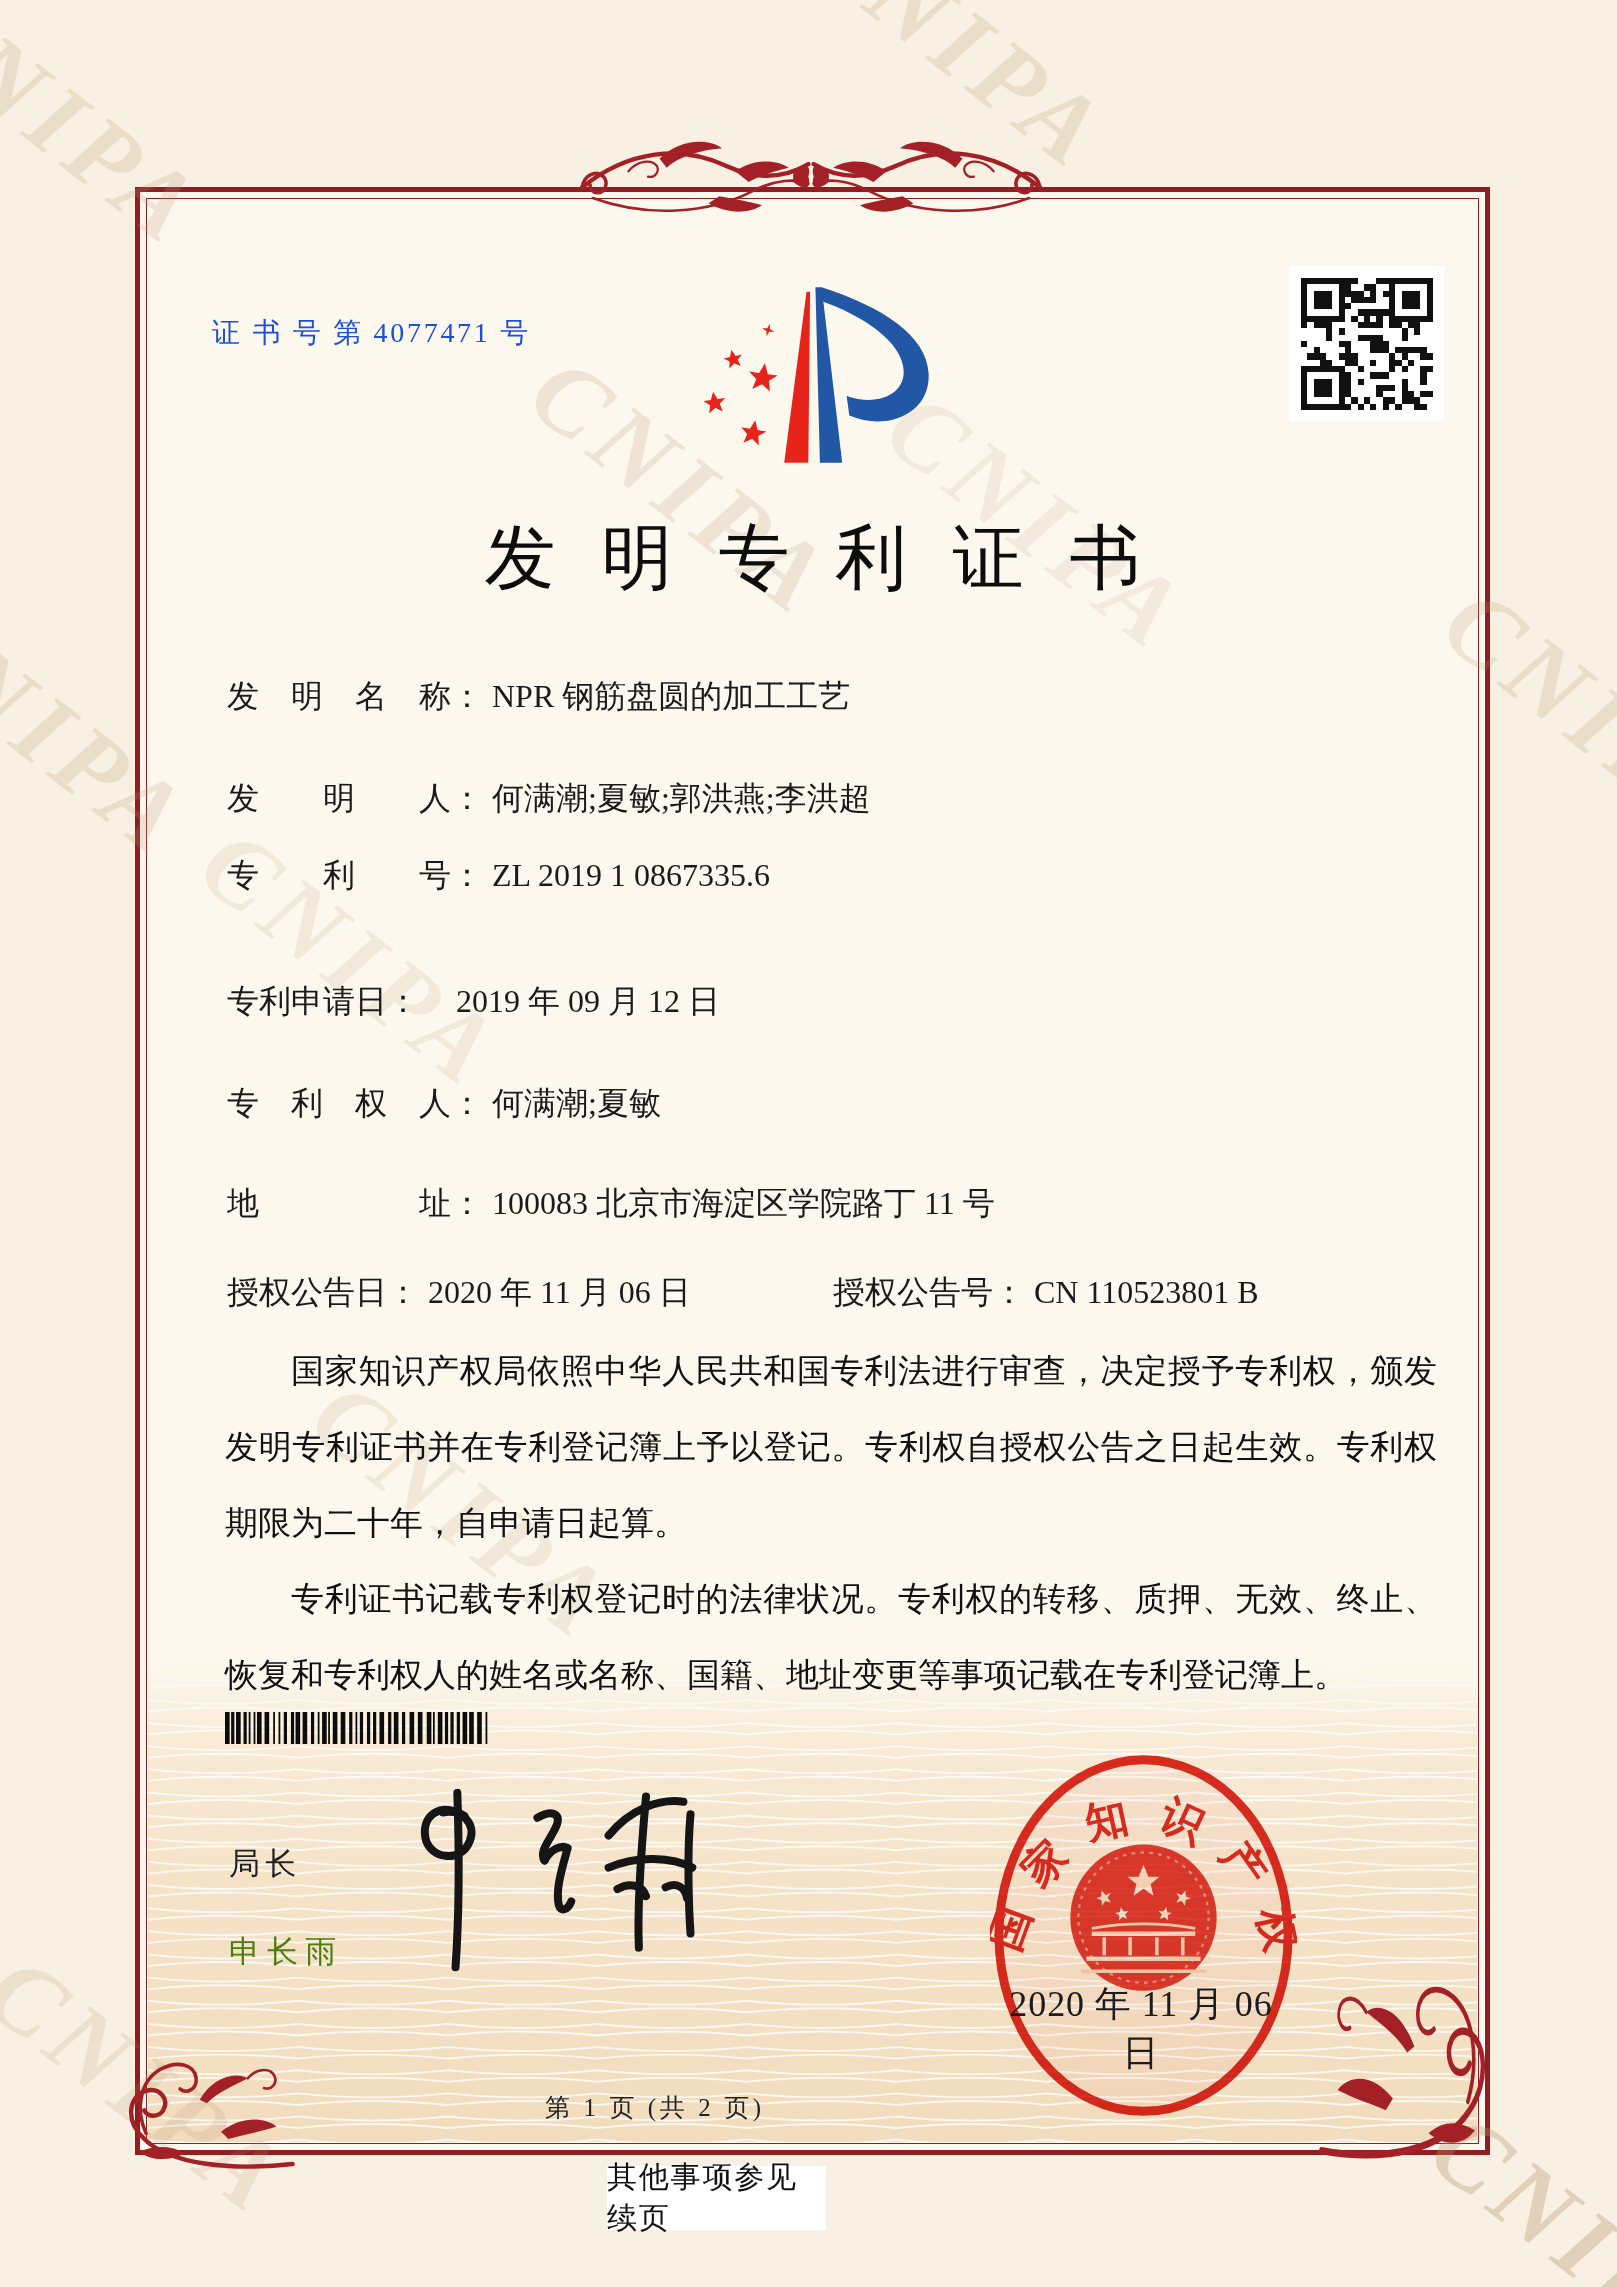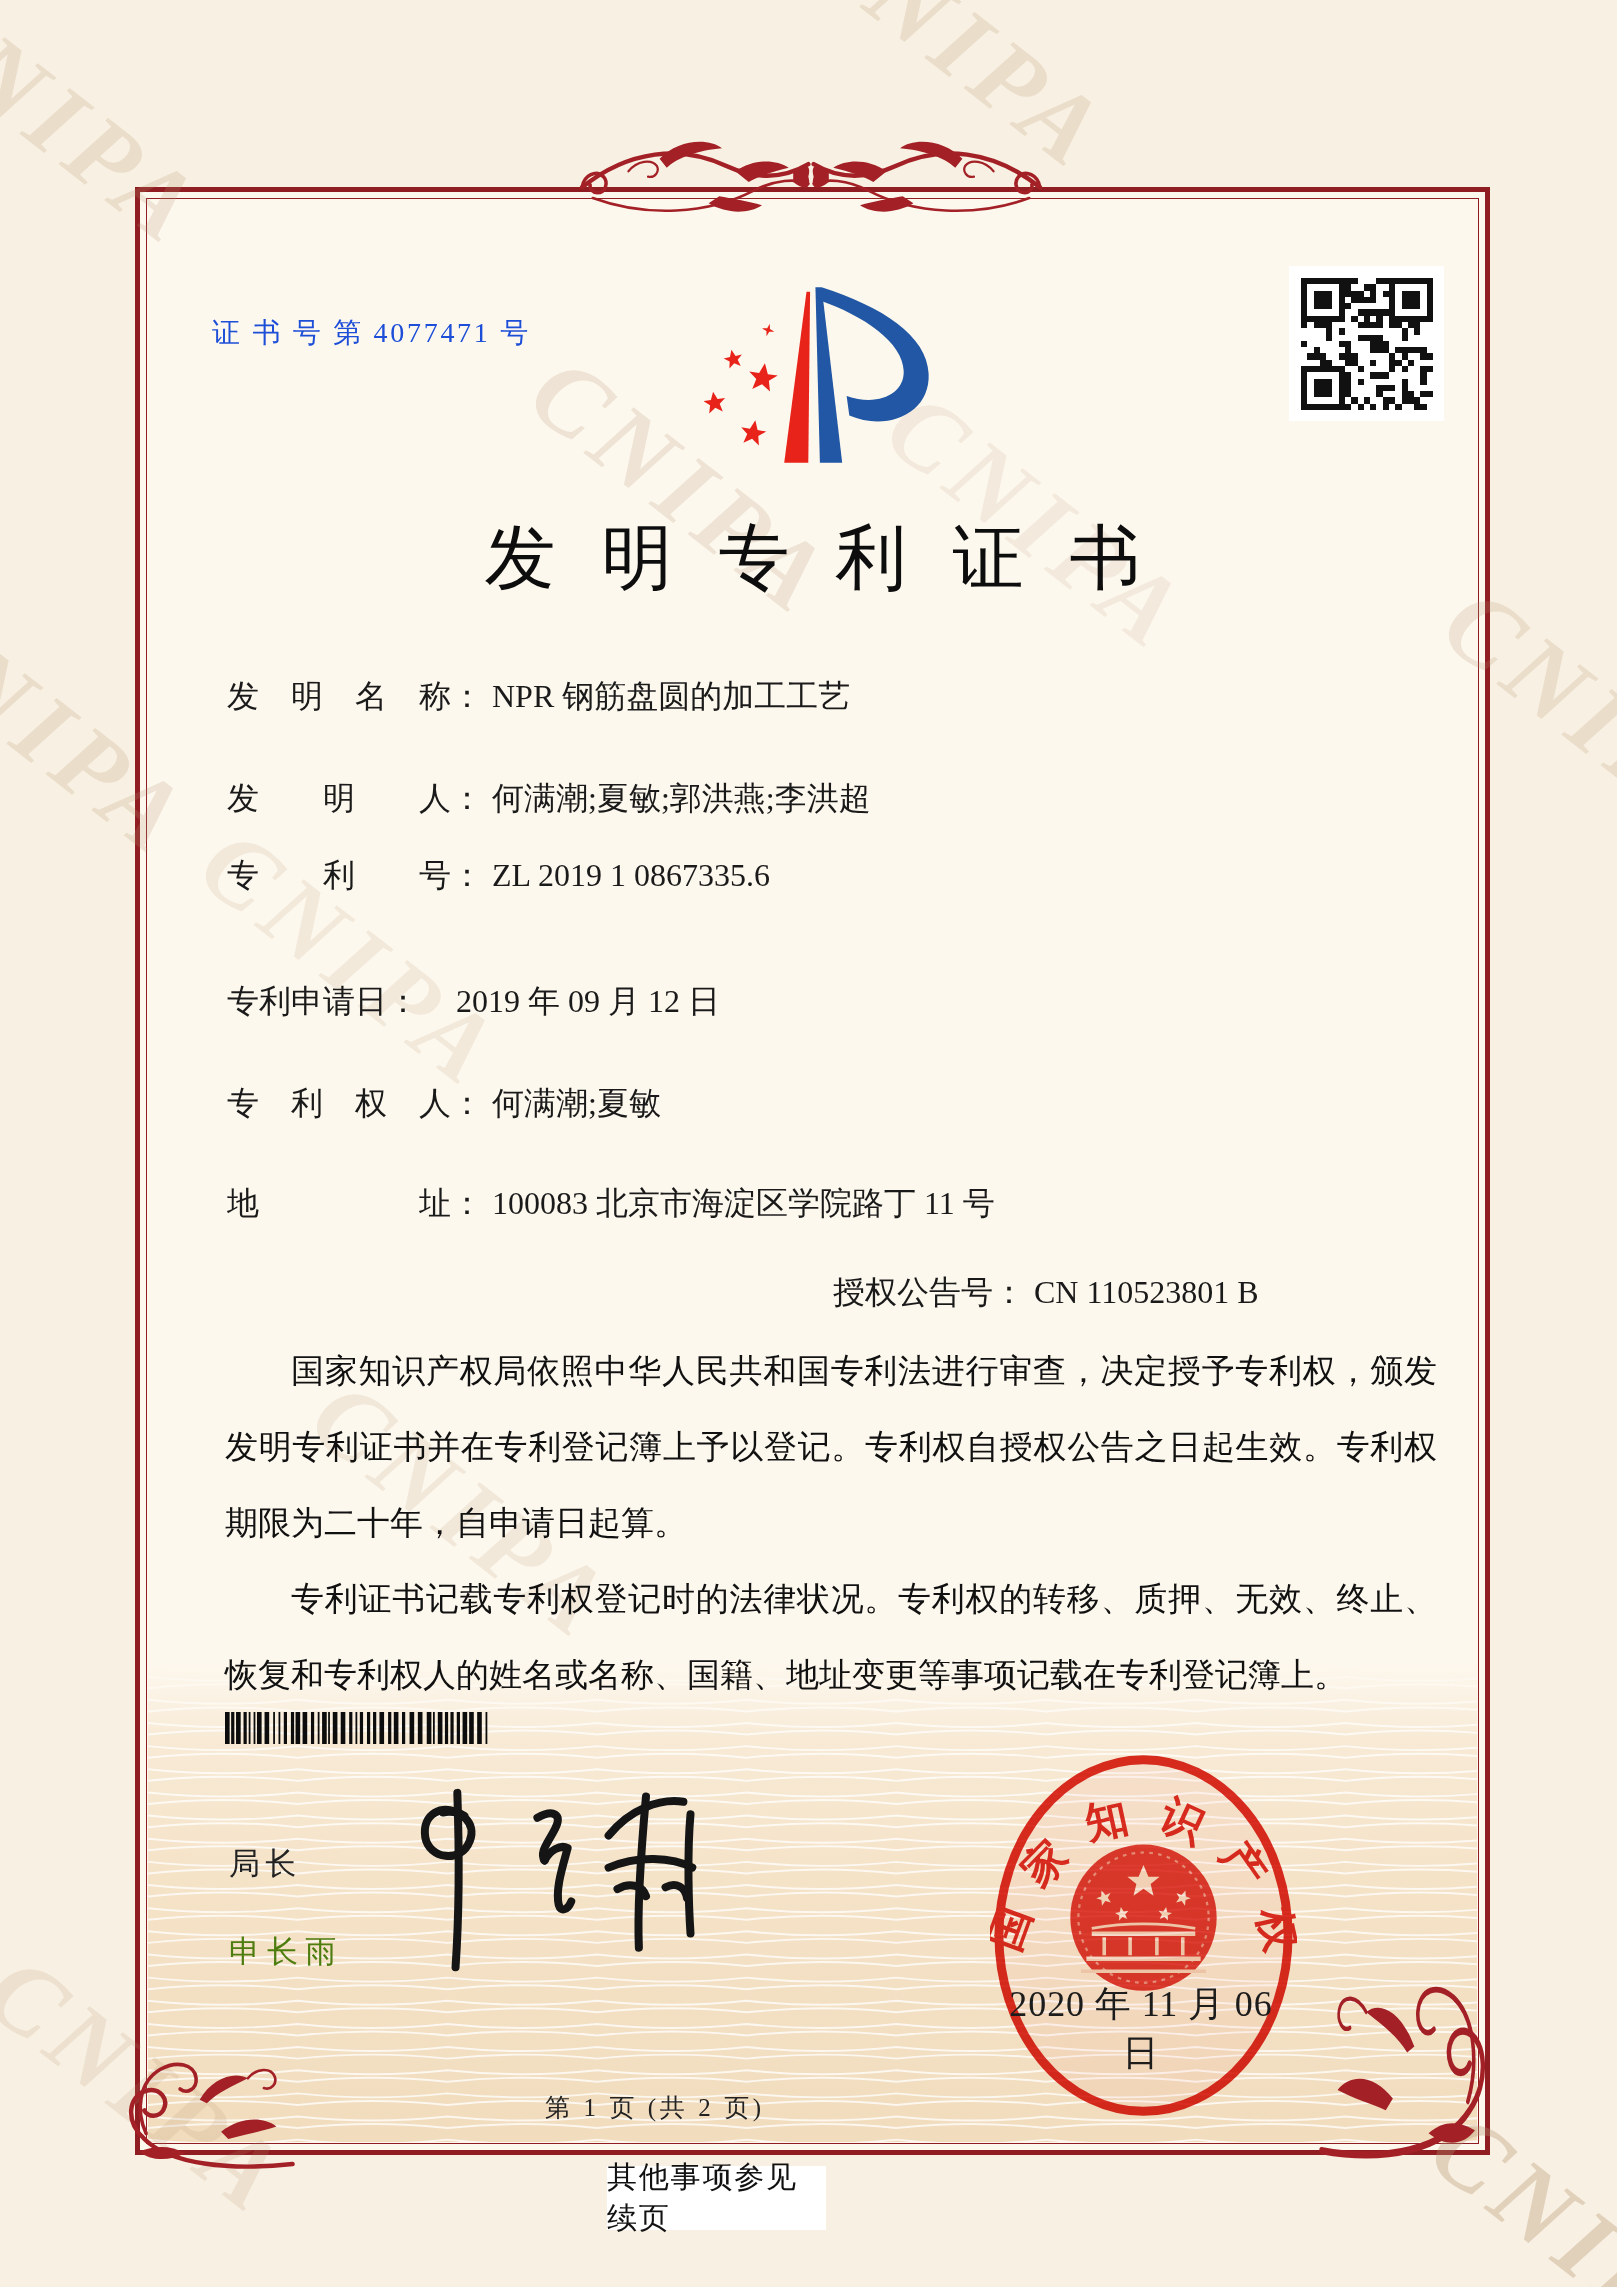--- a/index.html
+++ b/index.html
@@ -440,20 +440,21 @@
 <div class="abs frow r4">
   <span class="lab">专利申请日：</span><span class="val">2019 年 09 月 12 日</span>
 </div>
 <div class="abs frow r5">
   <span class="lab">专　利　权　人：</span><span class="val">何满潮;夏敏</span>
 </div>
 <div class="abs frow r6">
   <span class="lab">地　　　　　址：</span><span class="val">100083 北京市海淀区学院路丁 11 号</span>
 </div>
 <div class="abs frow r7">
+  <span><span class="lab" style="min-width:0">授权公告日：</span><span class="val">2020 年 11 月 06 日</span></span>
   <span class="pair2"><span>授权公告号：</span><span class="val">CN 110523801 B</span></span>
 </div>
 
 <div class="abs paras">
   <p>国家知识产权局依照中华人民共和国专利法进行审查，决定授予专利权，颁发发明专利证书并在专利登记簿上予以登记。专利权自授权公告之日起生效。专利权期限为二十年，自申请日起算。</p>
   <p>专利证书记载专利权登记时的法律状况。专利权的转移、质押、无效、终止、恢复和专利权人的姓名或名称、国籍、地址变更等事项记载在专利登记簿上。</p>
 </div>
 
 <svg class="abs barcode" id="barcode" viewBox="0 0 302 36" preserveAspectRatio="none">
     <rect x="0.0" y="0" width="5.2" height="36" fill="#0c0c0c"></rect>

